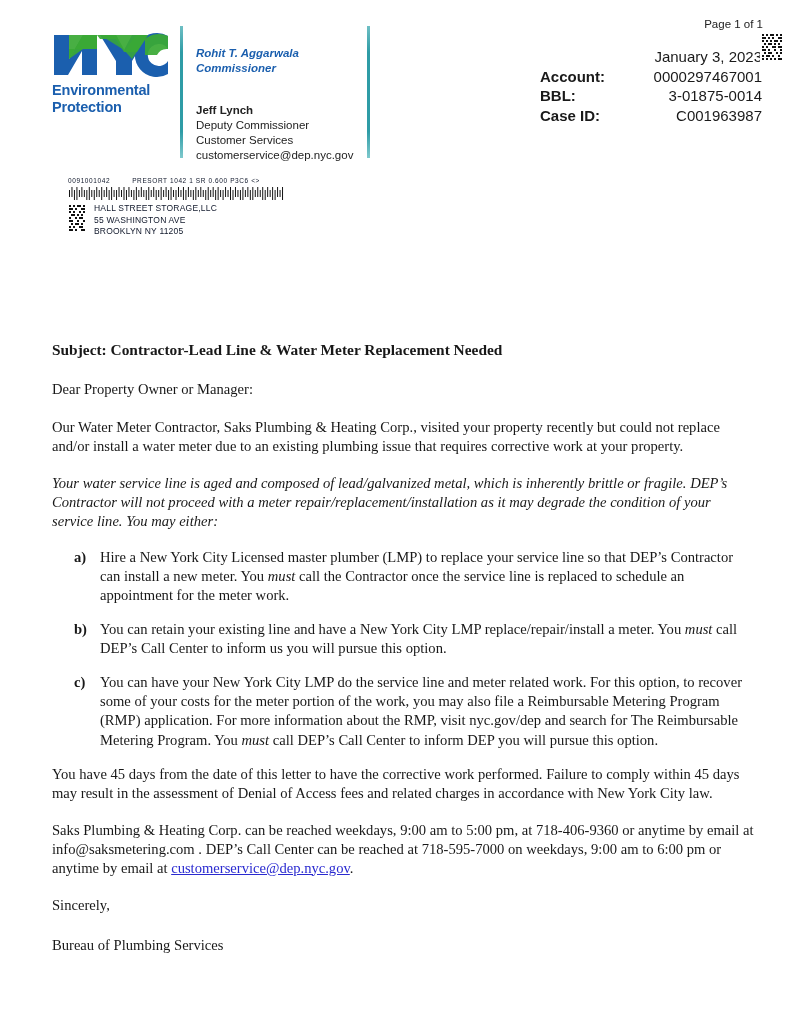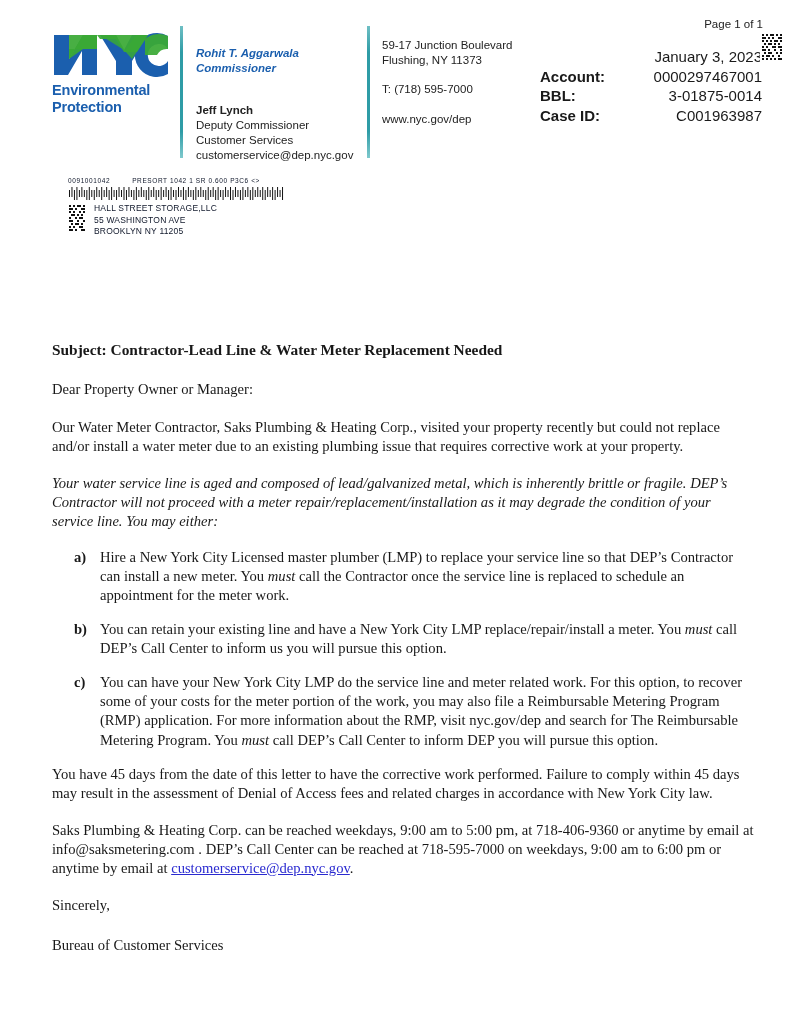--- a/index.html
+++ b/index.html
@@ -256,26 +256,20 @@
         <div>Commissioner</div>
       </div>
       <div class="deputy-block">
         <div class="deputy-name">Jeff Lynch</div>
         <div>Deputy Commissioner</div>
         <div>Customer Services</div>
         <div>customerservice@dep.nyc.gov</div>
       </div>
     </div>
 
-    <div class="col-contact">
-      <div>59-17 Junction Boulevard</div>
-      <div>Flushing, NY 11373</div>
-      <div class="gap">T: (718) 595-7000</div>
-      <div class="gap">www.nyc.gov/dep</div>
-    </div>
 
     <div class="page-num">Page 1 of 1</div>
 
     <div class="acct-table">
       <div class="acct-row">
         <span class="acct-date" style="width:100%;">January 3, 2023</span>
       </div>
       <div class="acct-row">
         <span class="acct-label">Account:</span>
         <span class="acct-value">0000297467001</span>
@@ -501,16 +495,16 @@
         <span>You can have your New York City LMP do the service line and meter related work. For this option, to recover some of your costs for the meter portion of the work, you may also file a Reimbursable Metering Program (RMP) application. For more information about the RMP, visit nyc.gov/dep and search for The Reimbursable Metering Program. You </span><span class="emph">must</span><span> call DEP’s Call Center to inform DEP you will pursue this option.</span>
       </li>
     </ol>
 
     <div class="para">You have 45 days from the date of this letter to have the corrective work performed. Failure to comply within 45 days may result in the assessment of Denial of Access fees and related charges in accordance with New York City law.</div>
 
     <div class="para"><span>Saks Plumbing &amp; Heating Corp. can be reached weekdays, 9:00 am to 5:00 pm, at 718-406-9360 or anytime by email at info@saksmetering.com . DEP’s Call Center can be reached at 718-595-7000 on weekdays, 9:00 am to 6:00 pm or anytime by email at </span><a class="maillink" href="#">customerservice@dep.nyc.gov</a><span>.</span></div>
 
     <div class="sincerely">Sincerely,</div>
 
-    <div class="bureau">Bureau of Customer Services</div>
+    <div class="bureau">Bureau of Plumbing Services</div>
   </div>
 
 </div>
 
 </body></html>

